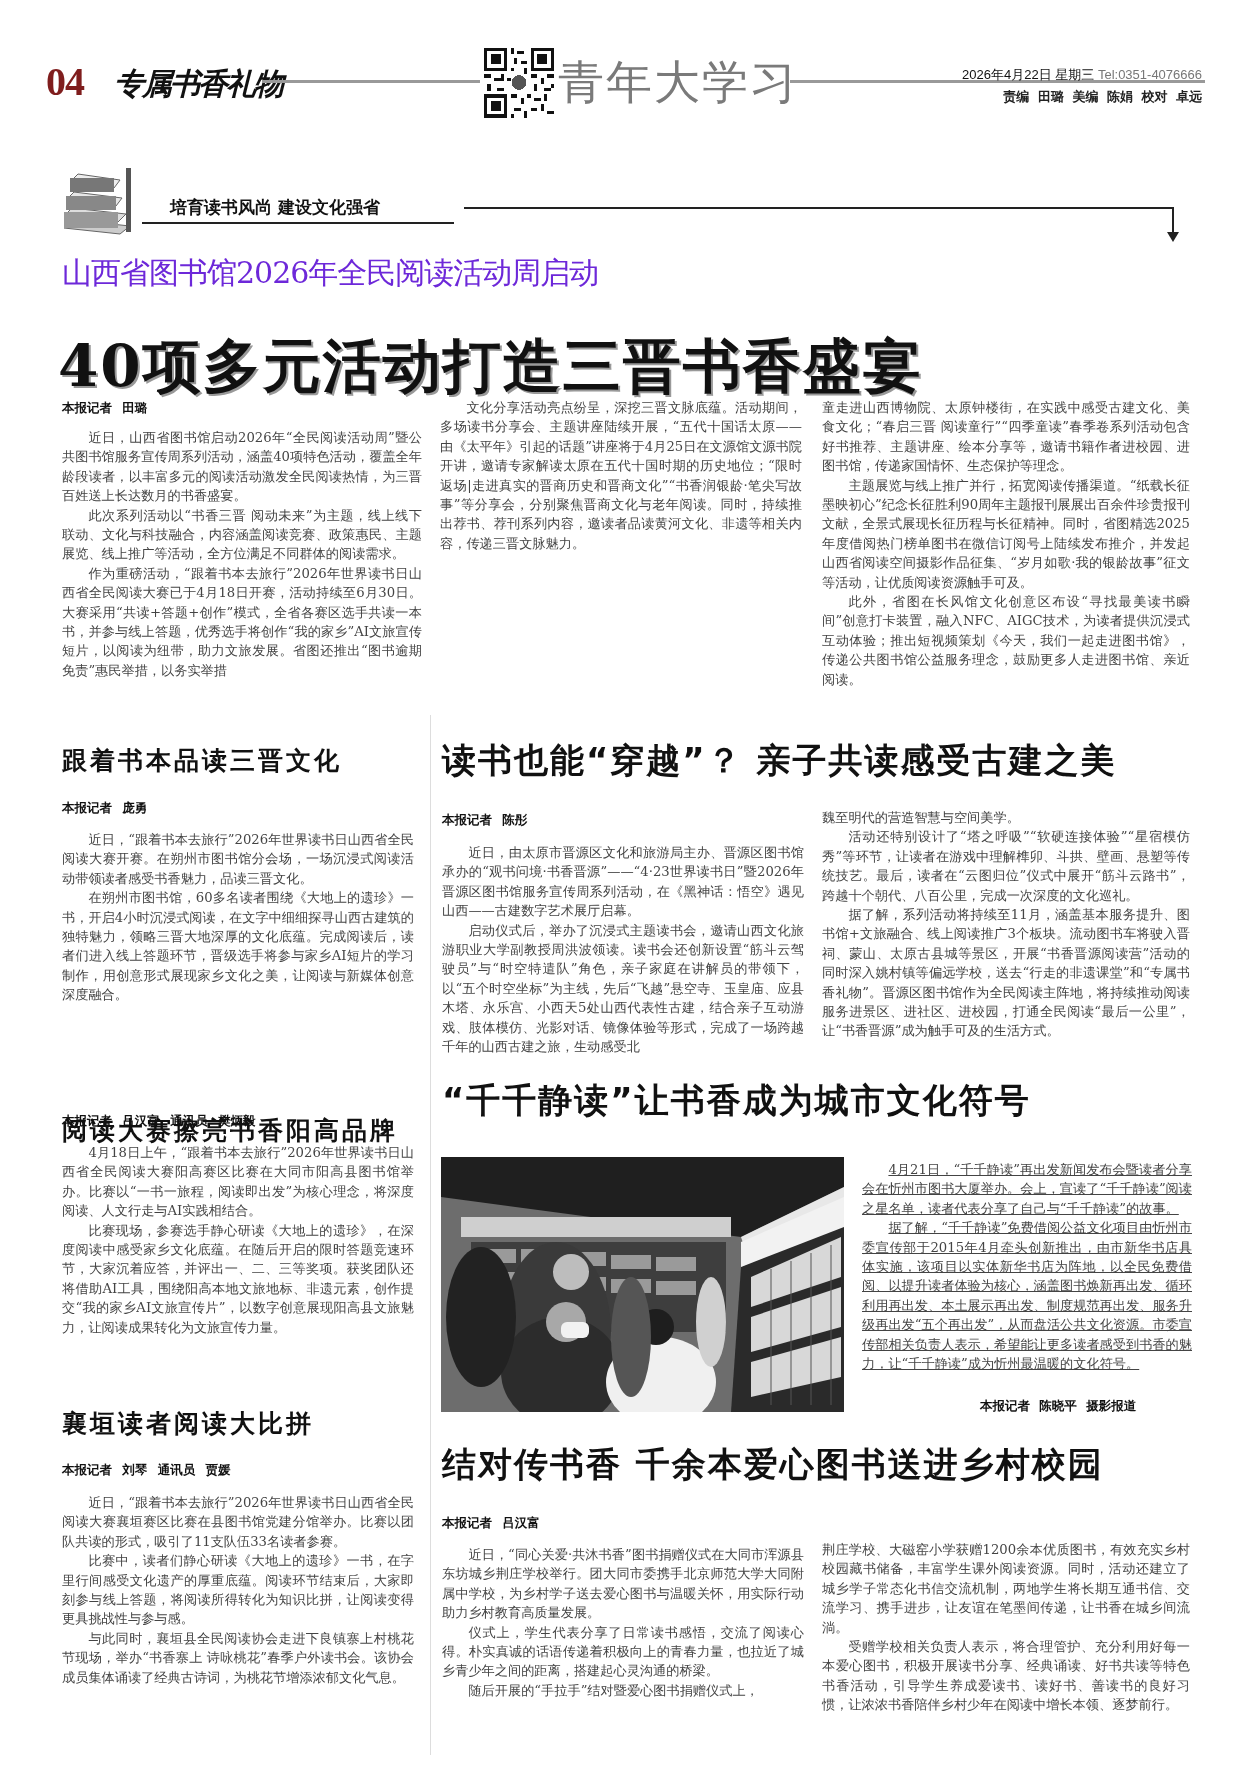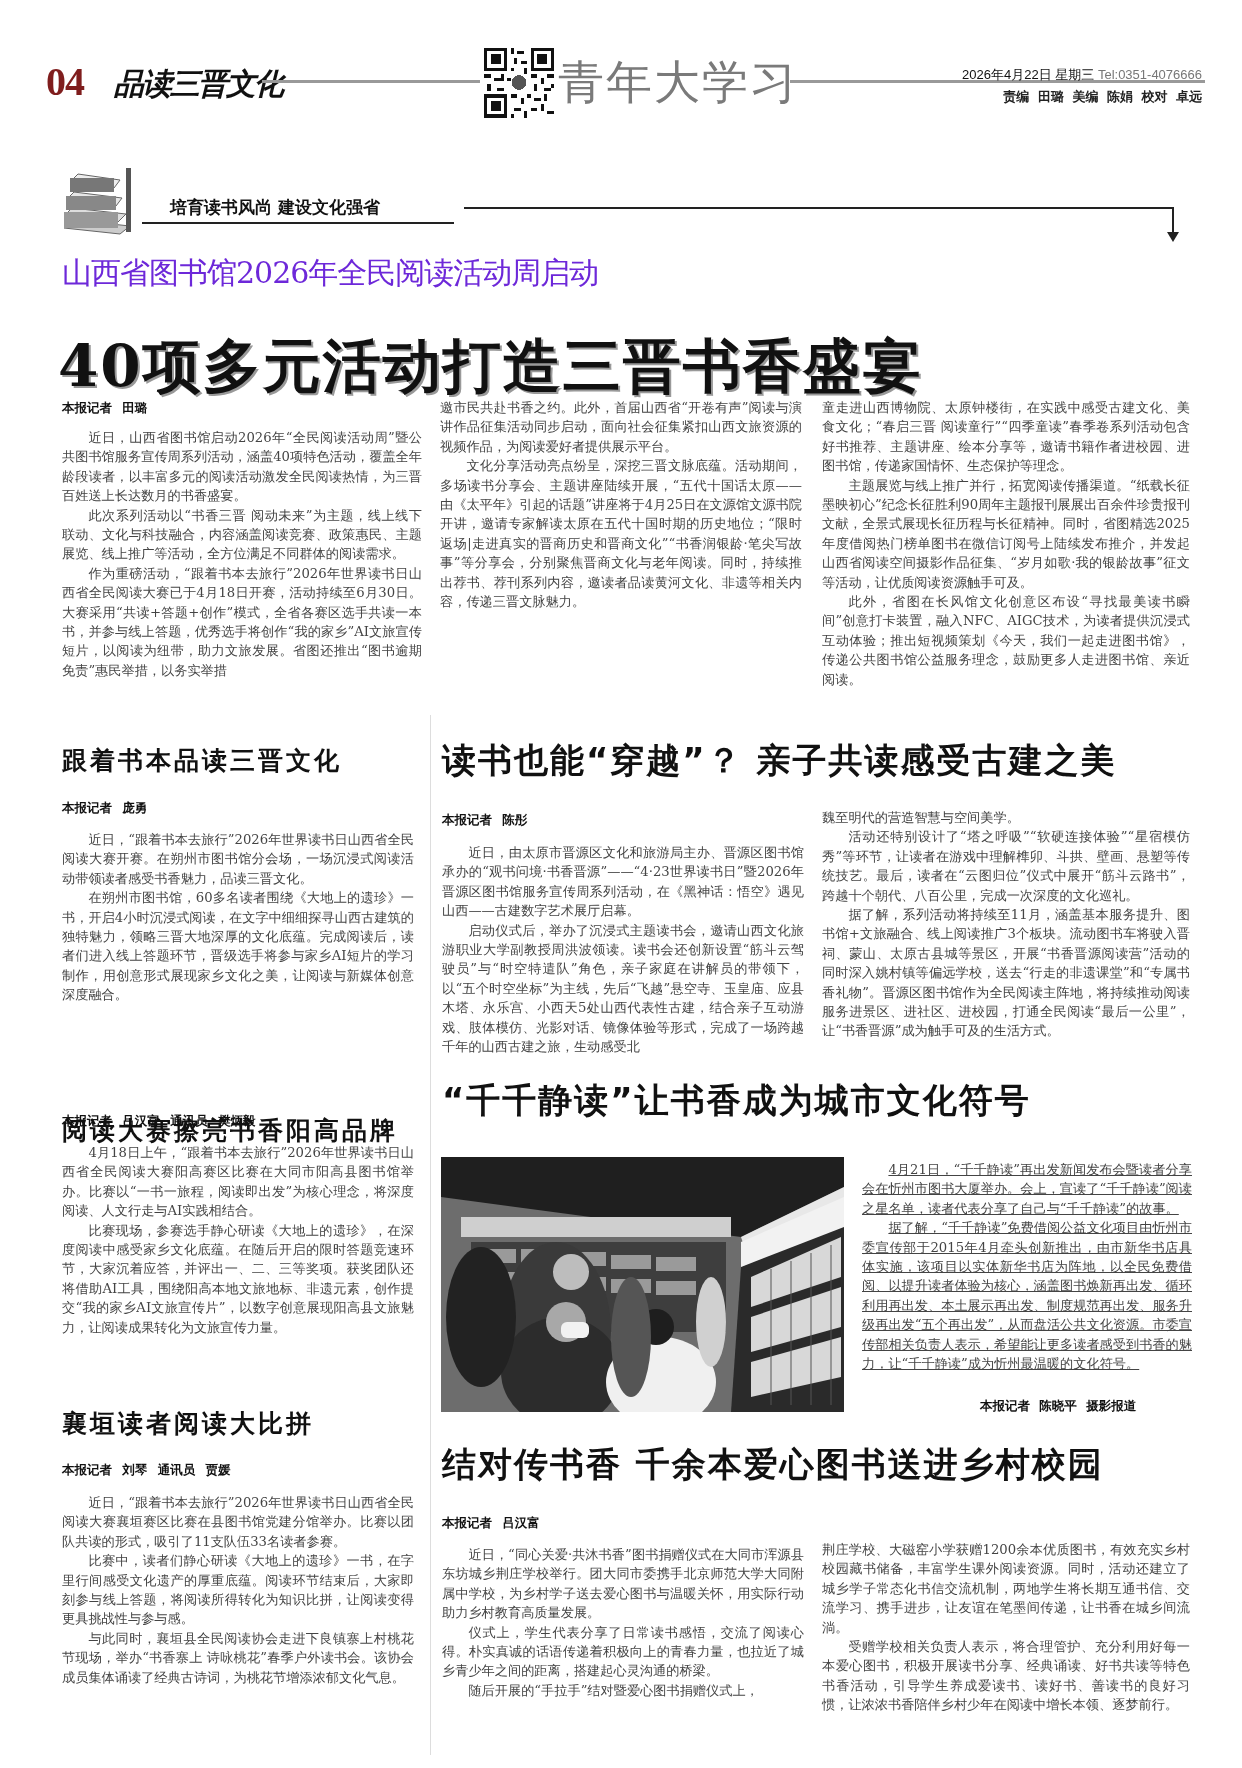--- a/index.html
+++ b/index.html
@@ -44,21 +44,21 @@
     
     .photo { position: absolute; left: 441px; top: 1157px; width: 403px; height: 255px; overflow: hidden; background: #7a7a7a; }
     .photo svg { width: 100%; height: 100%; display: block; }
     .photo-credit { position: absolute; left: 980px; top: 1398px; font-size: 12.5px; font-weight: bold; color: #111; font-family: "DejaVu Sans", sans-serif; word-spacing: 5px; }
   </style>
 </head>
 <body>
 
 <header class="masthead">
   <div class="page-no">04</div>
-  <div class="paper-name">品读三晋文化</div>
+  <div class="paper-name">专属书香礼物</div>
   <div class="mast-rule-left"></div>
   <div class="qr">
     <svg viewBox="0 0 21 21" shape-rendering="crispEdges">
       <rect width="21" height="21" fill="#fff"></rect>
       <g fill="#111">
         <rect x="0" y="0" width="7" height="7"></rect>
           <rect x="1" y="1" width="5" height="5" fill="#fff"></rect>
           <rect x="2" y="2" width="3" height="3"></rect>
         <rect x="14" y="0" width="7" height="7"></rect>
           <rect x="15" y="1" width="5" height="5" fill="#fff"></rect>
@@ -132,21 +132,20 @@
 <h1 class="main-headline">40项多元活动打造三晋书香盛宴</h1>
 
 <div class="byline" style="left:62px; top:400px;">本报记者  田璐</div>
 
 <div class="col" style="left:62px; top:428px; width:360px;">
   <p>近日，山西省图书馆启动2026年“全民阅读活动周”暨公共图书馆服务宣传周系列活动，涵盖40项特色活动，覆盖全年龄段读者，以丰富多元的阅读活动激发全民阅读热情，为三晋百姓送上长达数月的书香盛宴。</p>
   <p>此次系列活动以“书香三晋  阅动未来”为主题，线上线下联动、文化与科技融合，内容涵盖阅读竞赛、政策惠民、主题展览、线上推广等活动，全方位满足不同群体的阅读需求。</p>
   <p>作为重磅活动，“跟着书本去旅行”2026年世界读书日山西省全民阅读大赛已于4月18日开赛，活动持续至6月30日。大赛采用“共读+答题+创作”模式，全省各赛区选手共读一本书，并参与线上答题，优秀选手将创作“我的家乡”AI文旅宣传短片，以阅读为纽带，助力文旅发展。省图还推出“图书逾期免责”惠民举措，以务实举措</p>
 </div>
 <div class="col" style="left:440px; top:398px; width:362px;">
-  <p class="cont">邀市民共赴书香之约。此外，首届山西省“开卷有声”阅读与演讲作品征集活动同步启动，面向社会征集紧扣山西文旅资源的视频作品，为阅读爱好者提供展示平台。</p>
   <p>文化分享活动亮点纷呈，深挖三晋文脉底蕴。活动期间，多场读书分享会、主题讲座陆续开展，“五代十国话太原——由《太平年》引起的话题”讲座将于4月25日在文源馆文源书院开讲，邀请专家解读太原在五代十国时期的历史地位；“限时返场|走进真实的晋商历史和晋商文化”“书香润银龄·笔尖写故事”等分享会，分别聚焦晋商文化与老年阅读。同时，持续推出荐书、荐刊系列内容，邀读者品读黄河文化、非遗等相关内容，传递三晋文脉魅力。</p>
 </div>
 <div class="col" style="left:822px; top:398px; width:368px;">
   <p class="cont">童走进山西博物院、太原钟楼街，在实践中感受古建文化、美食文化；“春启三晋  阅读童行”“四季童读”春季卷系列活动包含好书推荐、主题讲座、绘本分享等，邀请书籍作者进校园、进图书馆，传递家国情怀、生态保护等理念。</p>
   <p>主题展览与线上推广并行，拓宽阅读传播渠道。“纸载长征  墨映初心”纪念长征胜利90周年主题报刊展展出百余件珍贵报刊文献，全景式展现长征历程与长征精神。同时，省图精选2025年度借阅热门榜单图书在微信订阅号上陆续发布推介，并发起山西省阅读空间摄影作品征集、“岁月如歌·我的银龄故事”征文等活动，让优质阅读资源触手可及。</p>
   <p>此外，省图在长风馆文化创意区布设“寻找最美读书瞬间”创意打卡装置，融入NFC、AIGC技术，为读者提供沉浸式互动体验；推出短视频策划《今天，我们一起走进图书馆》，传递公共图书馆公益服务理念，鼓励更多人走进图书馆、亲近阅读。</p>
 </div>
 
 <div class="col-divider" style="left:430px; top:715px; height:1040px;"></div>
 

